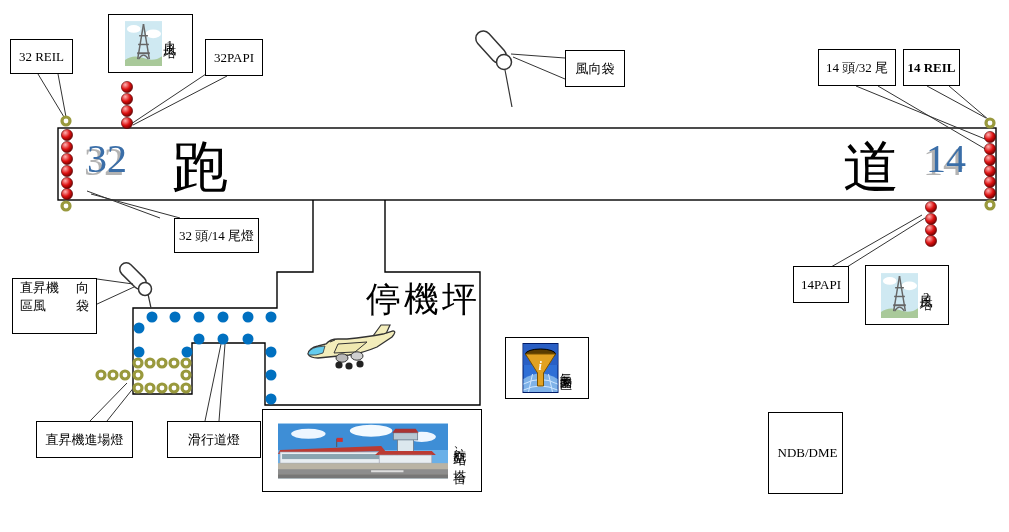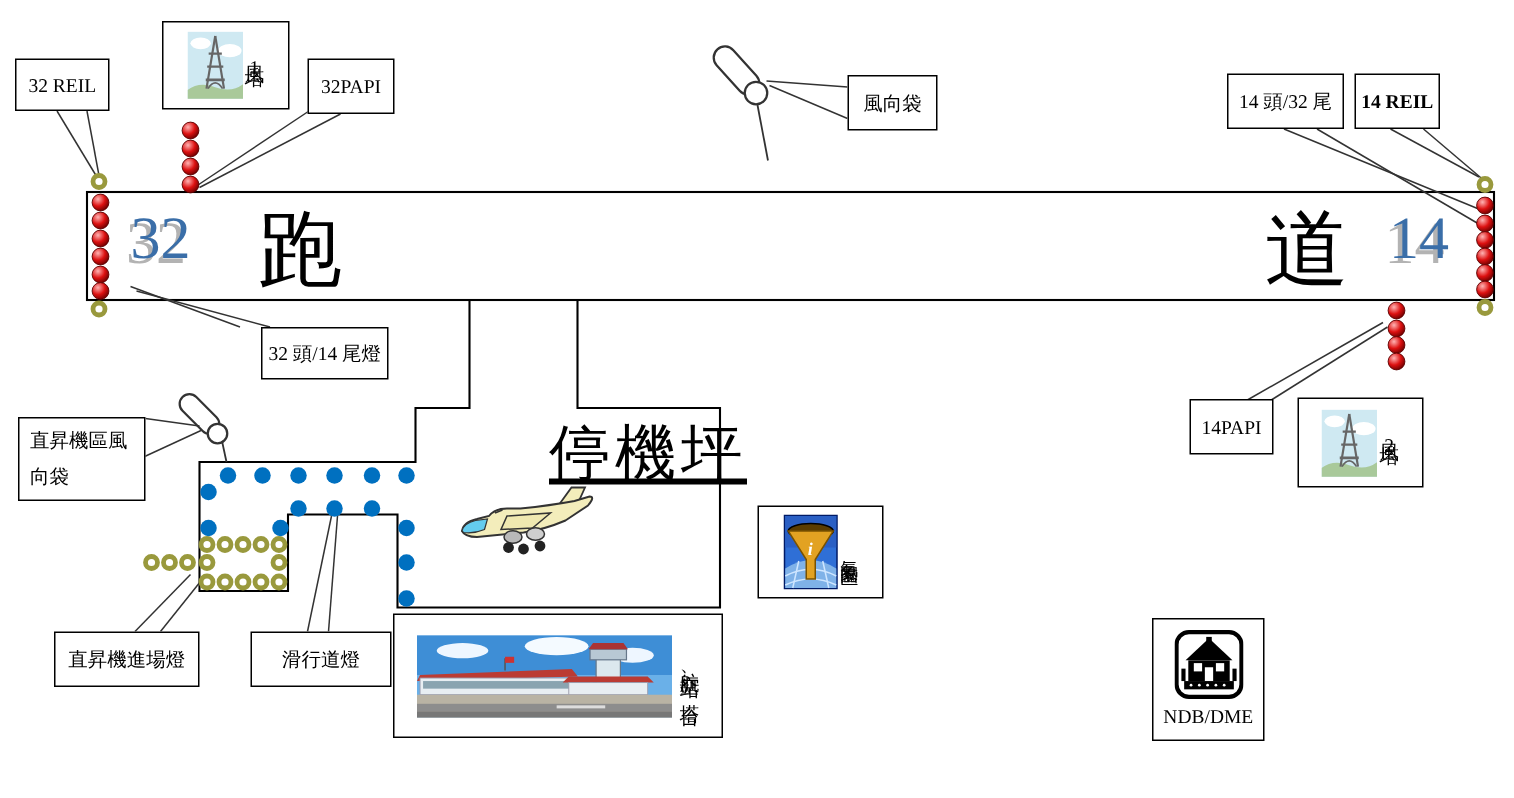--- a/index.html
+++ b/index.html
@@ -7,23 +7,23 @@
          font-family:"Liberation Serif","DejaVu Serif",serif;}
   #overlay{position:absolute;left:0;top:0;width:1009px;height:532px;}
   .box{position:absolute;background:#fff;border:1px solid #000;display:flex;
        align-items:center;justify-content:center;font-size:13px;color:#000;
        box-sizing:border-box;z-index:5;}
   .vtext{writing-mode:vertical-rl;text-orientation:upright;letter-spacing:2px;line-height:1.1;}
   .bigtext{position:absolute;color:#000;z-index:3;line-height:1;}
   .rwnum{position:absolute;z-index:3;font-size:40px;line-height:1;
          color:#3a6ea8;text-shadow:-3px 3px 0 #b3b3b3;font-family:"Liberation Serif",serif;}
   .rwchar{position:absolute;z-index:3;font-size:56px;line-height:1;color:#000;}
-  #box-heliwindsock{flex-direction:column;align-items:flex-start;justify-content:center;
+  #box-heliwindsock{flex-direction:row;align-items:flex-start;justify-content:center;
                     padding-left:7px;gap:6px;}
-  #box-ndb{flex-direction:column;gap:4px;padding:4px 14px;}
+  #box-ndb{flex-direction:row;gap:4px;padding:4px 14px;}
   #box-terminal{gap:4px;}
 </style>
 </head>
 <body>
 
 <div id="stage">
 
   <svg id="overlay" xmlns="http://www.w3.org/2000/svg">
     <defs>
       <radialGradient id="gradRed" cx="35%" cy="30%" r="75%">
@@ -134,21 +134,21 @@
       <circle cx="187" cy="352" r="5.5" fill="#0070c0"></circle>
       <circle cx="271" cy="352" r="5.5" fill="#0070c0"></circle>
       <circle cx="271" cy="375" r="5.5" fill="#0070c0"></circle>
       <circle cx="271" cy="399" r="5.5" fill="#0070c0"></circle>
     </svg>
 
   <div class="rwnum" style="left:87px;top:139px;">32</div>
   <div class="rwchar" style="left:172px;top:139px;">跑</div>
   <div class="rwchar" style="left:843px;top:139px;">道</div>
   <div class="rwnum" style="left:926px;top:139px;">14</div>
-  <div class="bigtext" style="left:366px;top:282px;font-size:41px;letter-spacing:3px;text-decoration:underline;">停機坪</div>
+  <div class="bigtext" style="left:366px;top:282px;font-size:35px;letter-spacing:3px;">停機坪</div>
 
   <div class="box" style="left:10px;top:39px;width:63px;height:35px;">
     <span>32 REIL</span>
   </div>
 
   <div class="box" style="left:108px;top:14px;width:85px;height:59px;">
     <svg width="37" height="45" viewBox="0 0 38 46">
       <rect width="38" height="46" fill="#cfe9f2"></rect>
       <ellipse cx="9" cy="8" rx="7" ry="4" fill="#fff"></ellipse>
       <ellipse cx="29" cy="13" rx="8" ry="4.5" fill="#fff"></ellipse>

